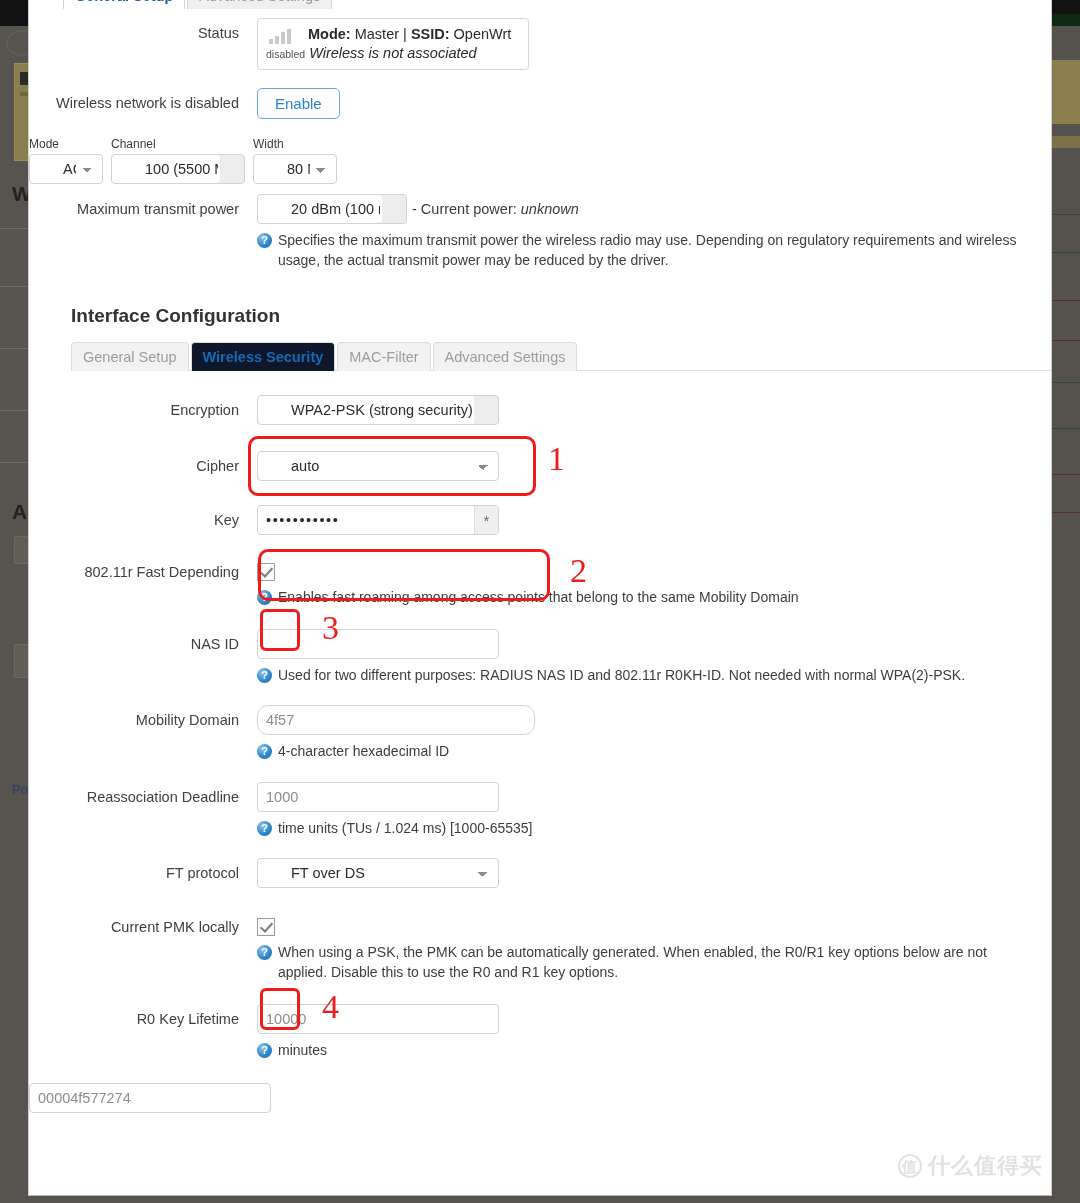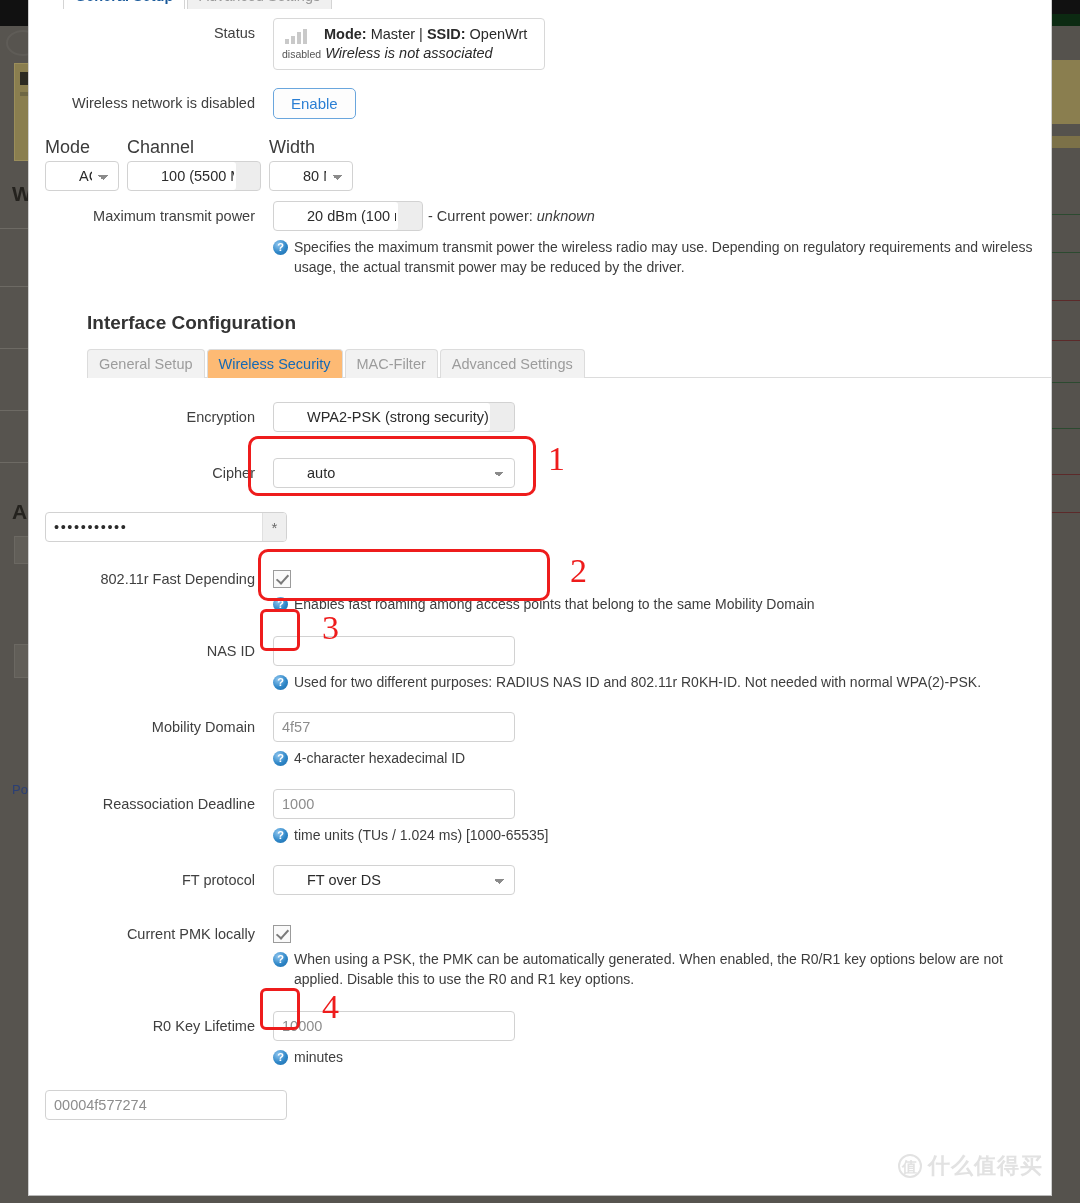--- a/index.html
+++ b/index.html
@@ -49,21 +49,21 @@
     position: absolute; left: 34px; top: -18px;
     display: flex; align-items: flex-end; gap: 2px;
   }
   .ttab {
     font-size: 14.5px; padding: 5px 11px 5px;
     border: 1px solid #d4d4d4; border-bottom: none;
     border-radius: 4px 4px 0 0; background: #f0f0f0; color: #9a9a9a;
   }
   .ttab.active { background: #fff; color: #19599a; font-weight: bold; }
 
-  .form { position: absolute; left: 16px; top: 18px; width: 1024px; }
+  .form { position: absolute; left: 0; top: 18px; width: 1024px; }
 
   .row { display: flex; align-items: flex-start; margin-bottom: 0; }
   .lbl {
     width: 228px; min-width: 228px; text-align: right;
     padding-right: 18px; font-size: 14.5px; color: #404040;
     line-height: 30px;
   }
   .ctl { flex: 1; position: relative; }
 
   
@@ -108,21 +108,21 @@
     background-size: 5px 5px, 5px 5px; background-repeat: no-repeat; padding-left: 33px;
   }
   .sel.arrowbg {
     box-shadow: inset -24px 0 0 #ededed;
   }
   .txt::placeholder { color: #9c9c9c; }
   .txt.gray { color: #8d8d8d; }
 
   .freq-group { display: flex; gap: 8px; }
   .freq-col { display: flex; flex-direction: column; }
-  .freq-cap { font-size: 18px; color: #3b3b3b; margin-bottom: 3px; }
+  .freq-cap { font-size: 12px; color: #3b3b3b; margin-bottom: 3px; }
 
   .power-line { display: flex; align-items: center; gap: 0; }
   .power-note { font-size: 14.5px; color: #3b3b3b; margin-left: 5px; }
   .power-note i { font-style: italic; }
 
   
   .hint {
     display: flex; align-items: flex-start; gap: 6px;
     font-size: 14px; color: #3d3d3d; line-height: 1.45;
     margin-top: 6px; max-width: 760px;
@@ -139,21 +139,21 @@
     margin: 0 0 14px 42px;
   }
 
   .itabs { display: flex; gap: 2px; margin: 0 0 0 42px; border-bottom: 1px solid #dcdcdc; padding-bottom: 0;}
   .itab {
     font-size: 14.5px; padding: 6px 11px;
     border: 1px solid #dcdcdc; border-bottom: none;
     border-radius: 4px 4px 0 0; background: #f2f2f2; color: #9c9c9c;
     position: relative; top: 1px; cursor: pointer;
   }
-  .itab.active { background: #fdba74; color: #1569b5; font-weight: normal; }
+  .itab.active { background: #0f172a; color: #1569b5; font-weight: bold; }
 
   
   .key-wrap { position: relative; display: inline-flex; width: 242px; }
   .key-wrap .txt { width: 242px; padding-right: 28px; letter-spacing: 1.6px; }
   .reveal {
     position: absolute; right: 1px; top: 1px; width: 24px; height: 28px;
     background: #efefef; border-left: 1px solid #e0e0e0;
     border-radius: 0 3px 3px 0; color: #6a6a6a; font-size: 15px;
     line-height: 30px; text-align: center; cursor: pointer;
   }
@@ -349,20 +349,21 @@
       <div class="ctl">
         <select class="sel" style="width:242px">
           <option>auto</option>
         </select>
       </div>
     </div>
 
     <div style="height:24px"></div>
 
     <div class="row">
+      <div class="lbl">Key</div>
       <div class="ctl">
         <span class="key-wrap">
           <input class="txt" type="text" value="•••••••••••" style="">
           <span class="reveal">*</span>
         </span>
       </div>
     </div>
 
     <div style="height:22px"></div>
 
@@ -388,21 +389,21 @@
           <span>Used for two different purposes: RADIUS NAS ID and 802.11r R0KH-ID. Not needed with normal WPA(2)-PSK.</span>
         </div>
       </div>
     </div>
 
     <div style="height:20px"></div>
 
     <div class="row">
       <div class="lbl">Mobility Domain</div>
       <div class="ctl">
-        <input class="txt gray" type="text" style="width: 242px;" value="4f57">
+        <input class="txt gray" type="text" style="width: 278px; border-radius: 11px;" value="4f57">
         <div class="hint">
           <span class="qicon">?</span>
           <span>4-character hexadecimal ID</span>
         </div>
       </div>
     </div>
 
     <div style="height:20px"></div>
 
     <div class="row">

